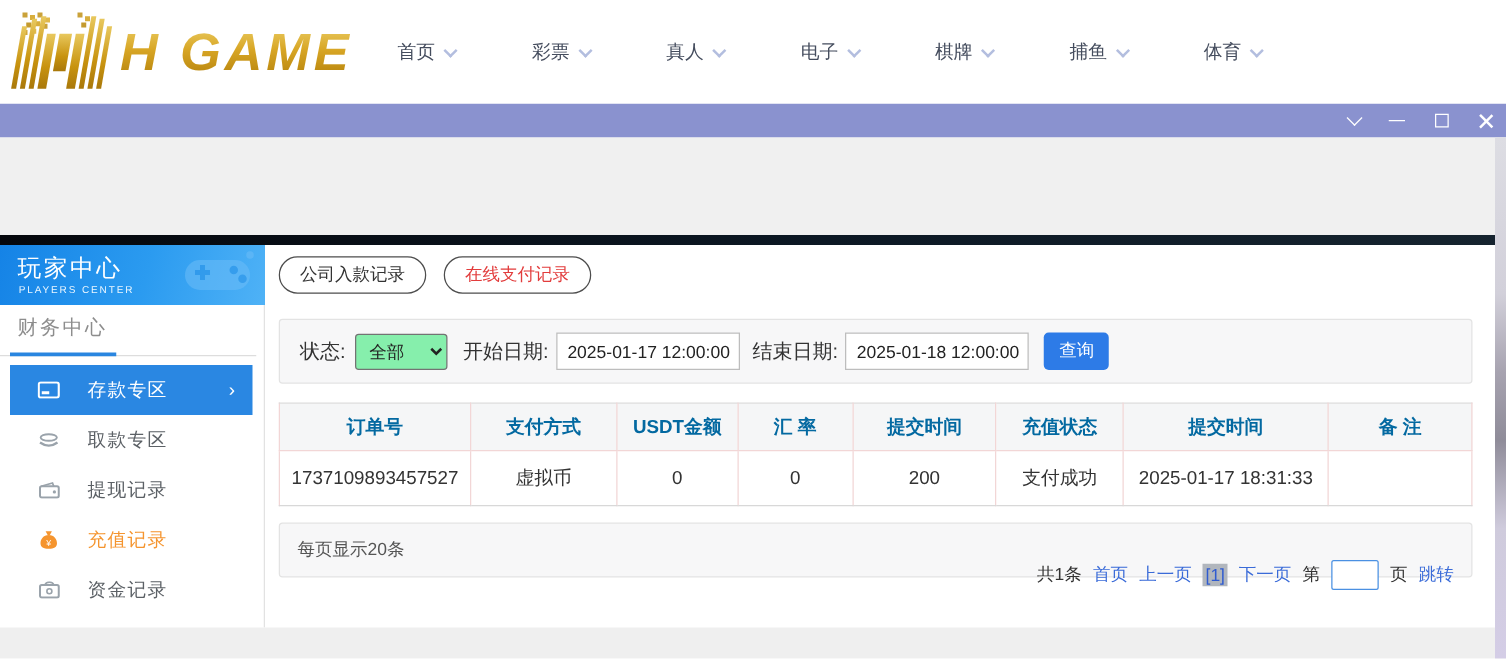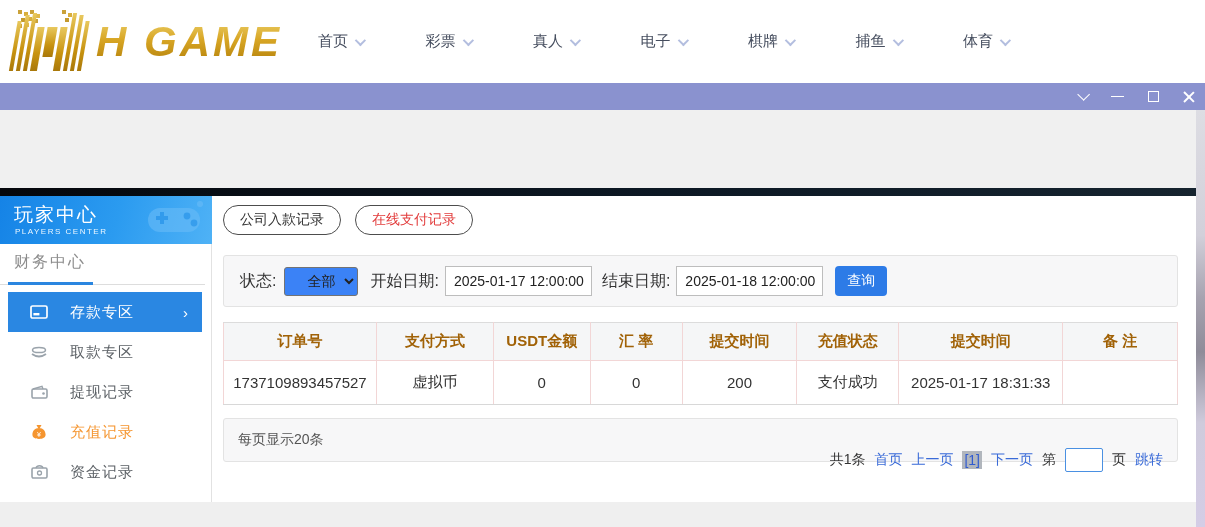--- a/index.html
+++ b/index.html
@@ -68,28 +68,28 @@
   .content { position:absolute; left:213px; top:196px; width:983px; height:306px; background:#fff; }
   .tab-row { position:absolute; left:10px; top:9px; display:flex; gap:14px; }
   .tab-pill { height:30px; padding:0 16px; border:1px solid #4d4d4d; border-radius:16px; background:#fff;
     display:flex; align-items:center; font-size:14px; color:#333; cursor:pointer; }
   .tab-pill.red { color:#e23c3c; }
 
   .filter-bar { position:absolute; left:10px; top:59px; width:955px; height:52px; background:#f7f7f8;
     border:1px solid #e3e3e3; border-radius:3px; display:flex; align-items:center; }
   .f-label { font-size:16px; color:#333; }
   .status-select { margin-left:8px; width:74px; height:29px; border:1px solid #737373; border-radius:3px;
-    background:#3b82f6; font-size:14px; color:#222; padding-left:18px; font-family:inherit; }
+    background:#86efac; font-size:14px; color:#222; padding-left:6px; font-family:inherit; }
   .date-input { margin-left:6px; width:147px; height:30px; border:1px solid #bdbdbd; background:#fff;
     font-size:14px; color:#222; padding-left:8px; font-family:inherit; }
   .search-btn { margin-left:12px; width:52px; height:30px; background:#2d7be7; color:#ffffff; border:none;
     border-radius:4px; font-size:14px; cursor:pointer; font-family:Liberation Mono, monospace; }
 
   .records-table { position:absolute; left:10px; top:126px; width:955px; border-collapse:collapse; }
-  .records-table th { height:38px; background:#f5f6f7; font-size:15px; font-weight:bold; color:#a16207;
+  .records-table th { height:38px; background:#f5f6f7; font-size:15px; font-weight:bold; color:#0369a1;
     border:1px solid #f2d6d6; border-top:1px solid #dcdcdc; text-align:center;margin-top:45px; }
   .records-table td { height:44px; background:#fff; font-size:15px; color:#333;
     border:1px solid #f2d6d6; border-bottom:1px solid #d8d8d8; text-align:center; }
   .records-table th:first-child, .records-table td:first-child { border-left:1px solid #f2d6d6; }
 
   .pagination-bar { position:absolute; left:10px; top:222px; width:955px; height:44px; background:#f7f7f8;
     border:1px solid #e3e3e3; border-radius:3px; display:flex; align-items:center; justify-content:space-between; padding:0 14px; }
   .page-size { font-size:14px; color:#555; }
   .pager { display:flex; align-items:center; gap:9px; font-size:14px; color:#333;margin-top:39px; }
   .pager a { color:#3a6bd8; text-decoration:none; cursor:pointer; }

